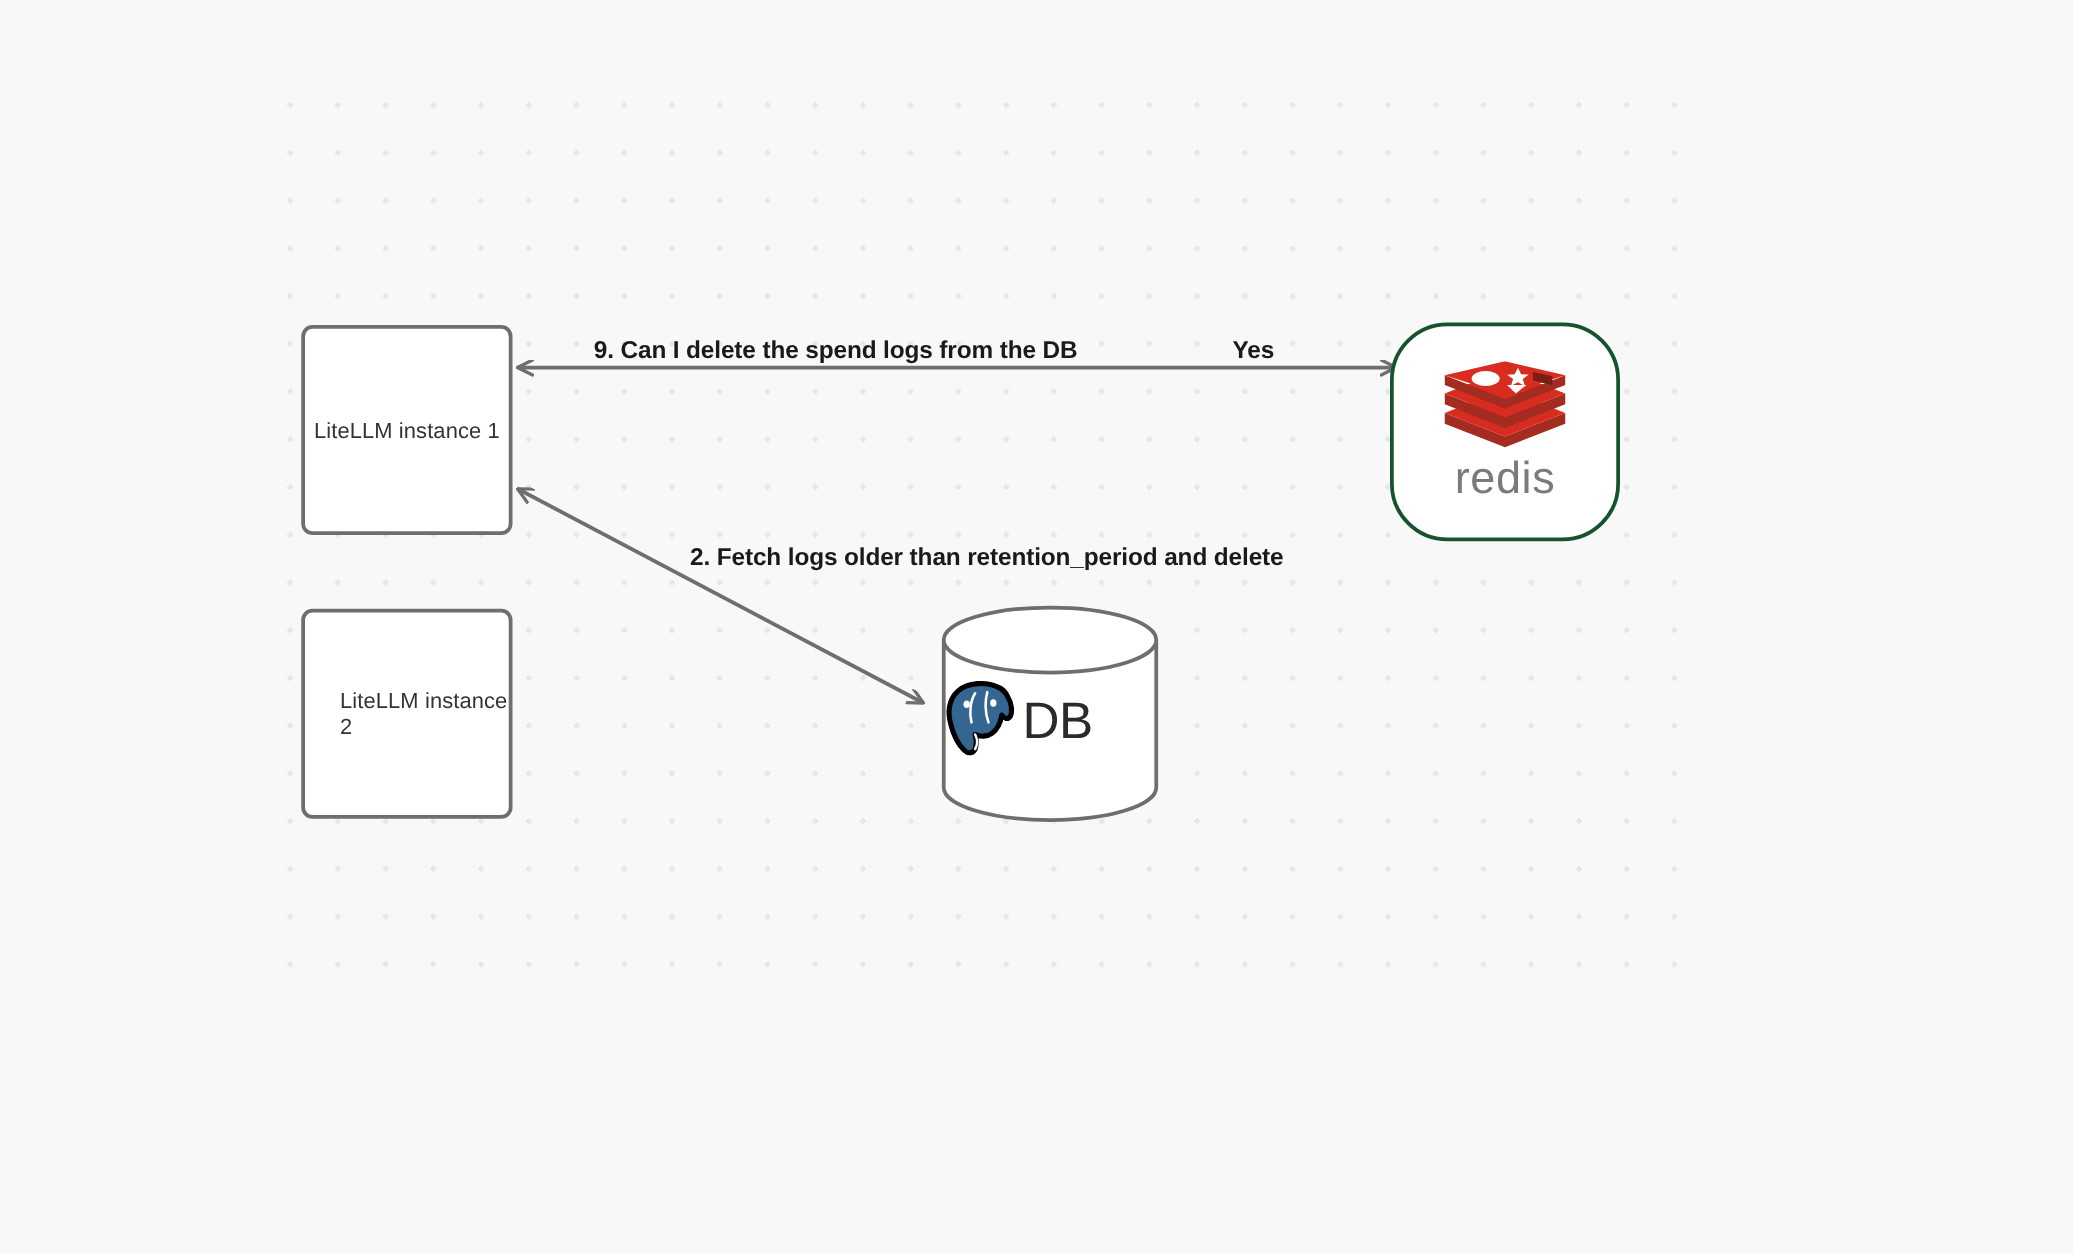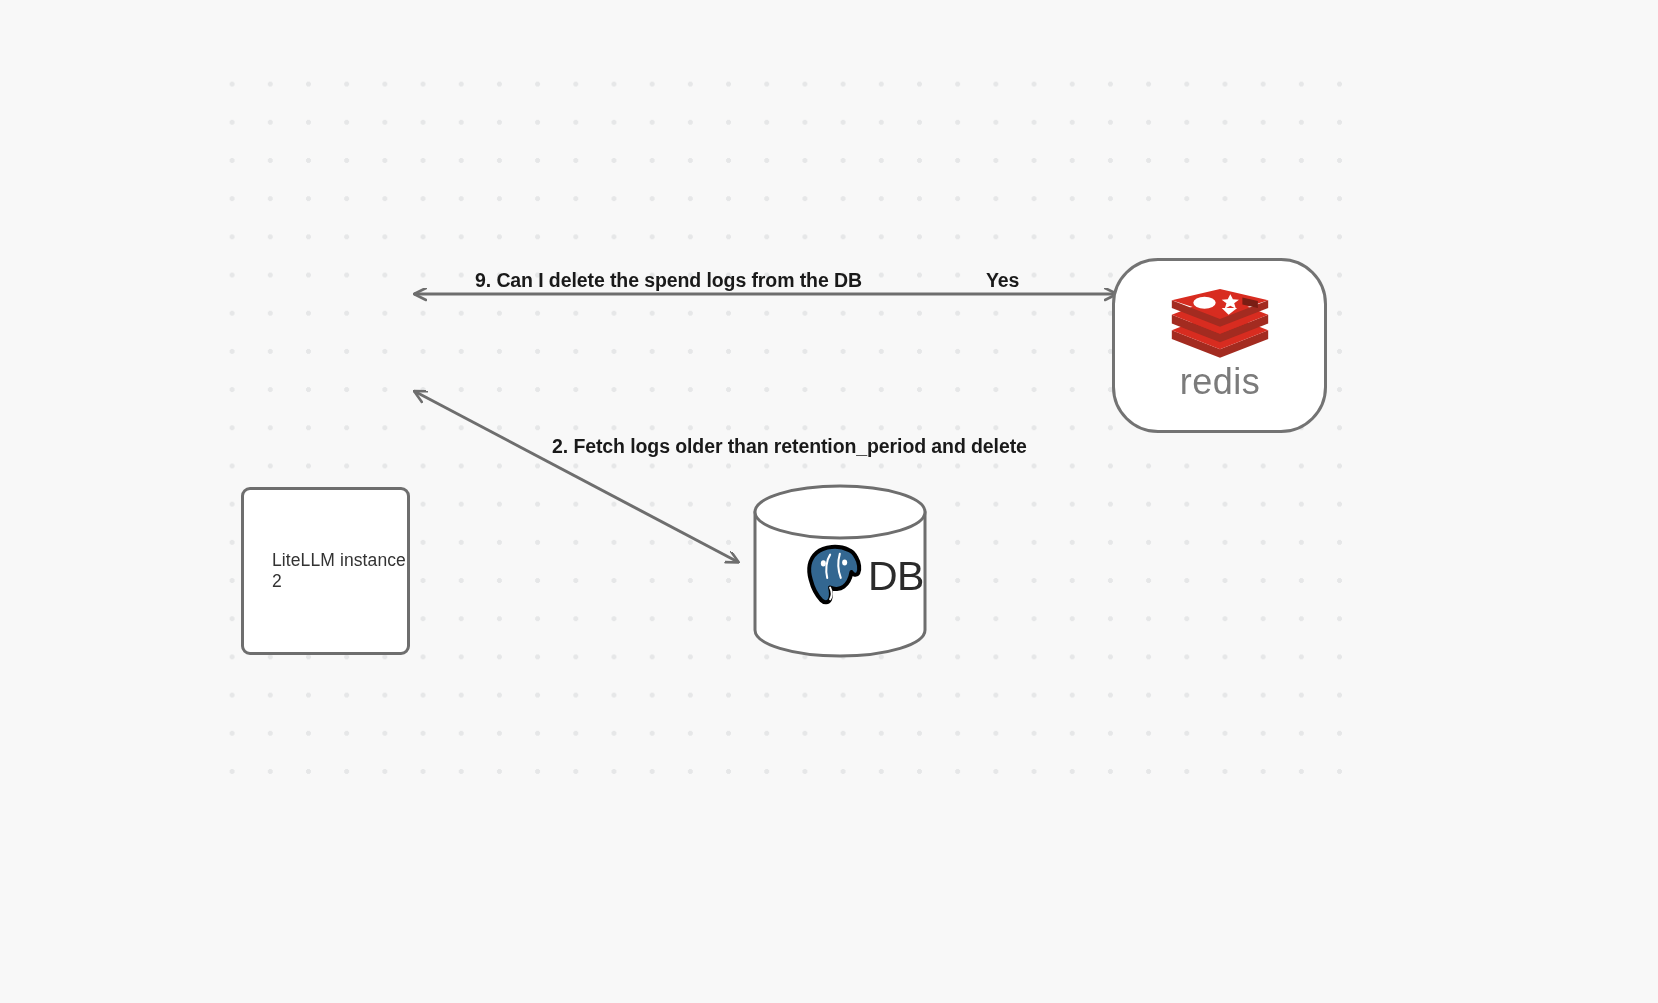--- a/index.html
+++ b/index.html
@@ -38,24 +38,24 @@
   }
   .node-box .node-label {
     font-size: 17.5px;
     color: #333333;
     letter-spacing: 0.1px;
   }
   #redis-node {
     position: absolute;
     left: 1112px;
     top: 258px;
-    width: 215px;
+    width: 184px;
     height: 175px;
     background: #ffffff;
-    border: 3px solid #737373;
+    border: 3px solid #14532d;
     border-radius: 46px;
     box-sizing: border-box;
     display: flex;
     flex-direction: column;
     align-items: center;
     justify-content: center;
   }
   #redis-logo-mark { width: 108px; height: 74px; display: block; }
   #redis-wordmark { margin-top: 2px; display: block; }
   #db-node {
@@ -64,23 +64,21 @@
     top: 490px;
     width: 173px;
     height: 162px;
   }
   #db-contents {
     position: absolute;
     left: 0; top: 0;
     width: 173px; height: 162px;
     display: flex;
     align-items: center;
-    justify-content: center;
     gap: 3px;
-    margin-left: 24px;
   }
   #pg-elephant { width: 62px; height: 64px; display: block; margin-top: 8px;}
   #db-text {
     font-size: 41px;
     color: #2b2b2b;
     font-family: "Liberation Sans", sans-serif;
     letter-spacing: -0.5px;
     margin-top: 10px;
   }
   .edge-label {
@@ -121,20 +119,23 @@
     <line x1="414" y1="294" x2="1116" y2="294" stroke="#6e6e6e" stroke-width="3" marker-start="url(#arrow-left)" marker-end="url(#arrow-right)"></line>
 
     <line x1="414" y1="391" x2="738" y2="562" stroke="#6e6e6e" stroke-width="3" marker-start="url(#arrow-left)" marker-end="url(#arrow-right)"></line>
 
     <g>
       <path d="M 755,512 L 755,630 A 85,26 0 0 0 925,630 L 925,512 Z" fill="#ffffff" stroke="#6e6e6e" stroke-width="3" stroke-linejoin="round"></path>
       <ellipse cx="840" cy="512" rx="85" ry="26" fill="#ffffff" stroke="#6e6e6e" stroke-width="3"></ellipse>
     </g>
   </svg>
 
+  <div class="node-box" id="instance1" style="left:241px; top:260px; width:169px; height:168px;">
+    <span class="node-label">LiteLLM instance 1</span>
+  </div>
 
   <div class="node-box" id="instance2" style="left:241px; top:487px; width:169px; height:168px;padding-left:28px;">
     <span class="node-label">LiteLLM instance 2</span>
   </div>
 
 
   <div id="redis-node">
     <svg id="redis-logo-mark" viewBox="0 0 120 86">
 
       <path d="M 60,80 L 4,58 L 4,48 L 60,70 L 116,48 L 116,58 Z" fill="#a32b20"></path>

